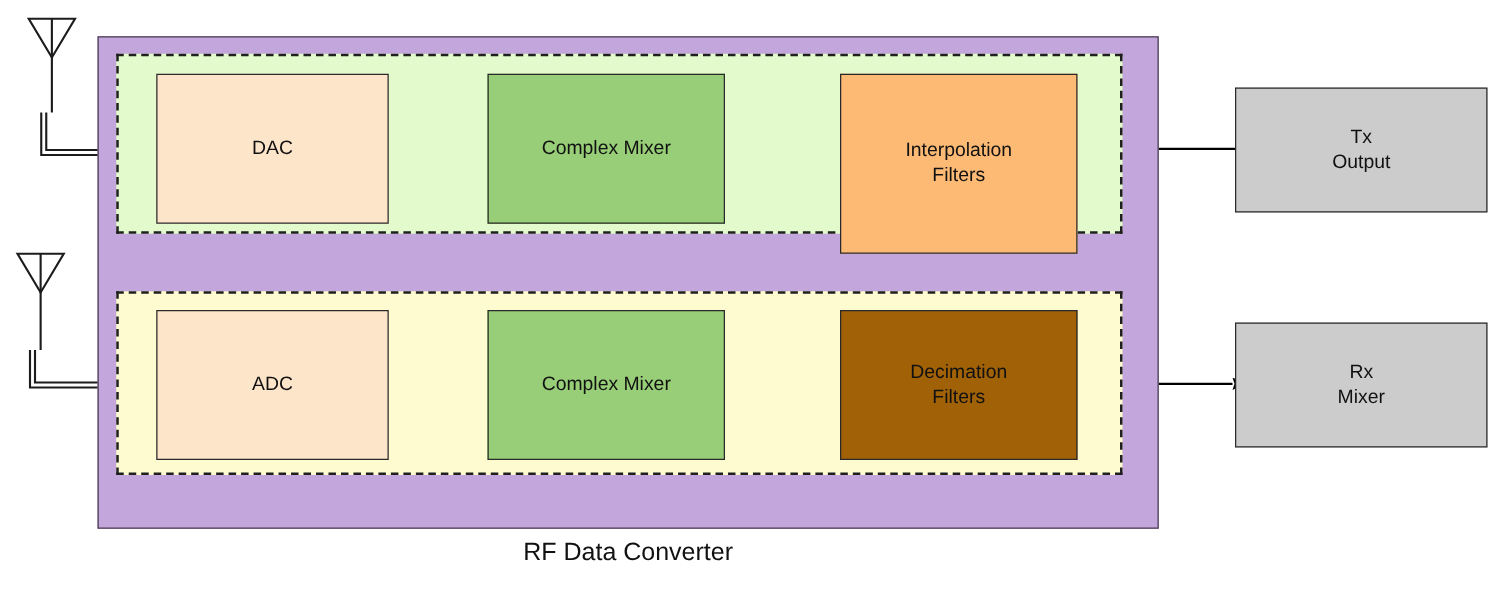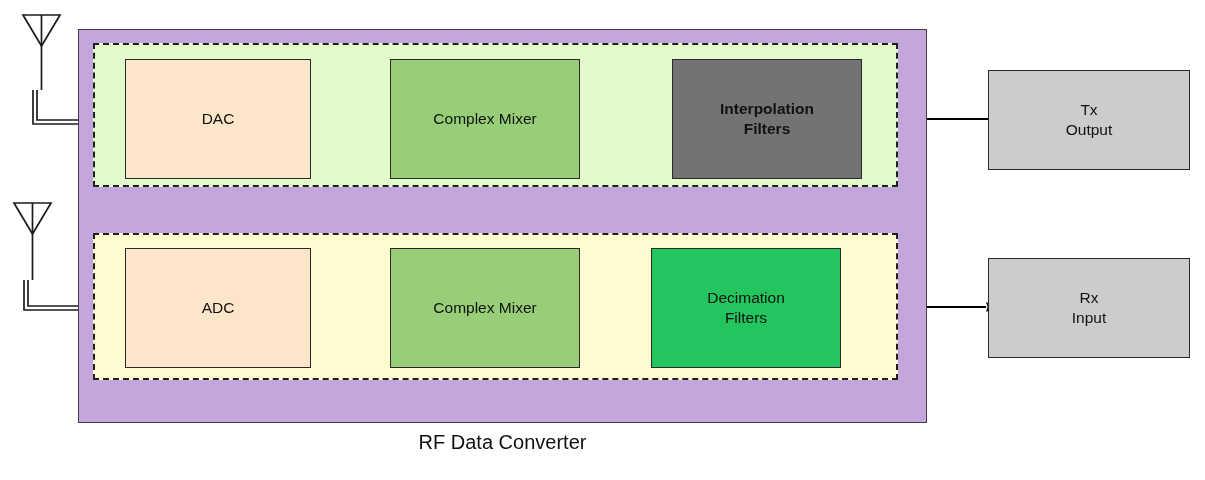--- a/index.html
+++ b/index.html
@@ -105,31 +105,31 @@
 
     <line x1="310" y1="307" x2="388" y2="307" stroke="#000000" stroke-width="1.8" marker-end="url(#arrR)"></line>
     <line x1="580" y1="307" x2="670" y2="307" stroke="#000000" stroke-width="1.8" marker-end="url(#arrR)"></line>
     <line x1="862" y1="307" x2="986" y2="307" stroke="#000000" stroke-width="1.8" marker-end="url(#arrR)"></line>
   </svg>
 
   <div class="box" style="left:125px; top:59px; width:186px; height:120px; background:#fde5ca;">DAC</div>
 
   <div class="box" style="left:390px; top:59px; width:190px; height:120px; background:#97ce77;">Complex Mixer</div>
 
-  <div class="box" style="left:672px; top:59px; width:190px; height:120px; background:#737373;font-weight:bold;">Interpolation
+  <div class="box" style="left:672px; top:59px; width:190px; height:144px; background:#fdba74;">Interpolation
 Filters</div>
 
   <div class="box" style="left:125px; top:248px; width:186px; height:120px; background:#fde5ca;">ADC</div>
 
   <div class="box" style="left:390px; top:248px; width:190px; height:120px; background:#97ce77;">Complex Mixer</div>
 
-  <div class="box" style="left:651px; top:248px; width:190px; height:120px; background:#22c55e;">Decimation
+  <div class="box" style="left:672px; top:248px; width:190px; height:120px; background:#a16207;">Decimation
 Filters</div>
 
   <div class="box" style="left:988px; top:70px; width:202px; height:100px; background:#cccccc;">Tx
 Output</div>
 
   <div class="box" style="left:988px; top:258px; width:202px; height:100px; background:#cccccc;">Rx
-Input</div>
+Mixer</div>
 
   <div class="caption" style="left:78px; top:431px; width:849px;">RF Data Converter</div>
 
 </div>
 
 </body></html>

